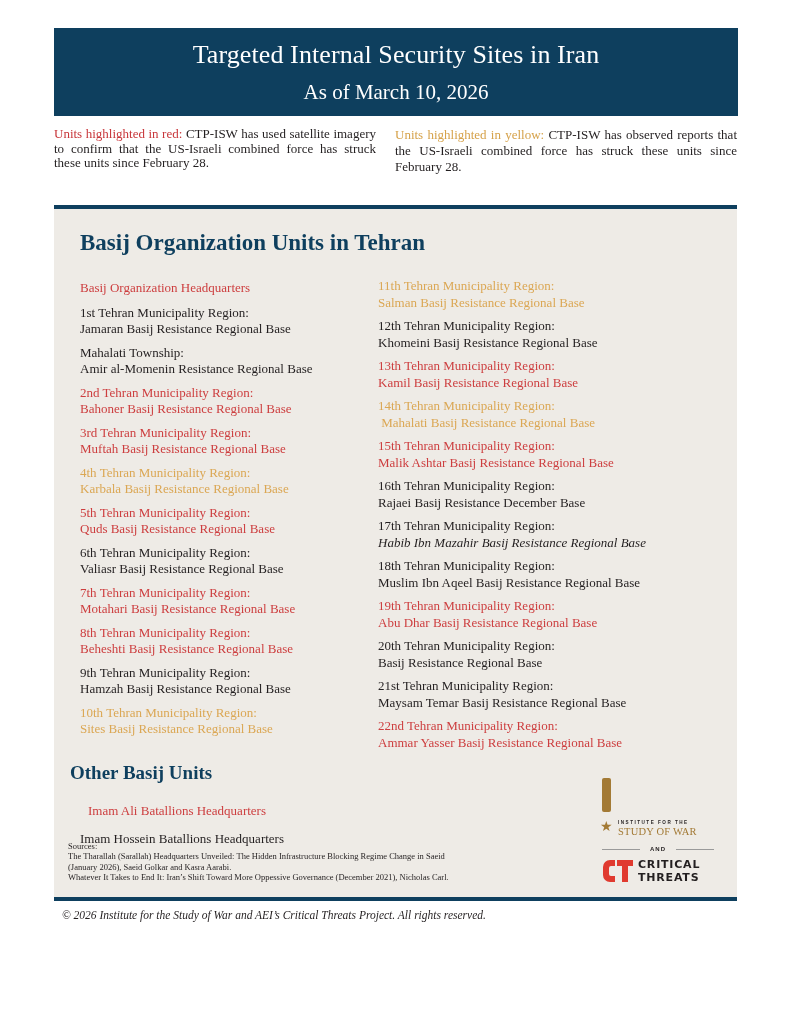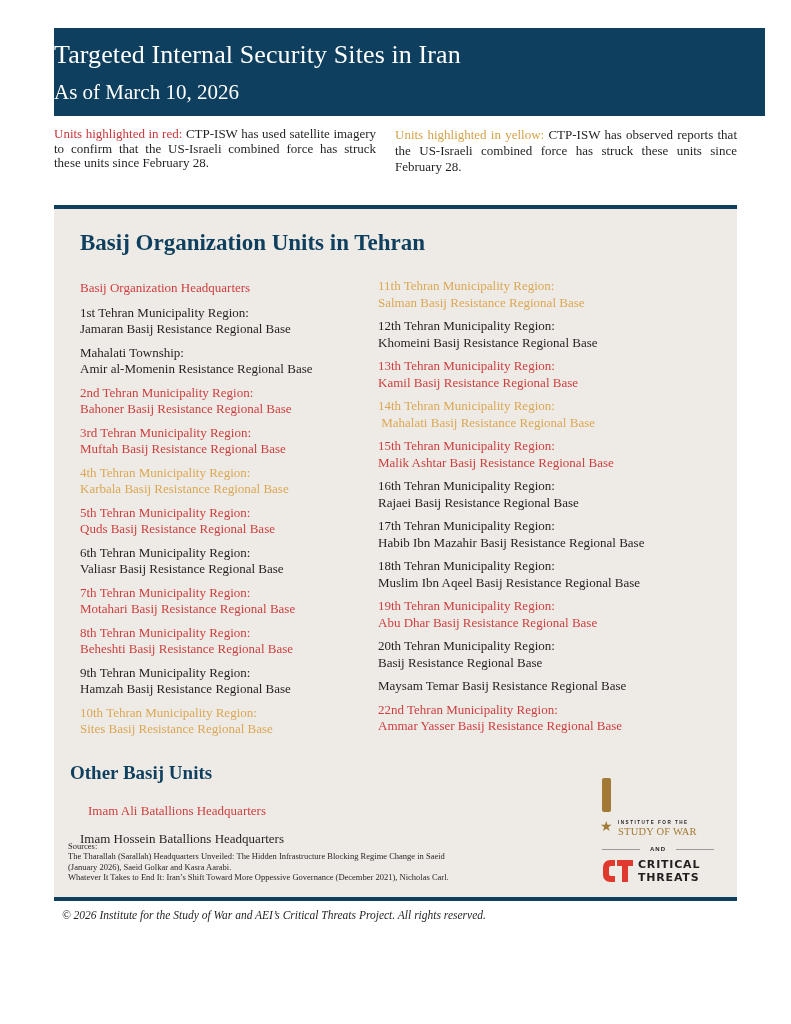--- a/index.html
+++ b/index.html
@@ -2,21 +2,21 @@
 <html><head>
 <meta charset="utf-8">
 <style>
   html, body { margin:0; padding:0; }
   body {
     width:791px; height:1024px; background:#ffffff; position:relative; overflow:hidden;
     font-family:"Liberation Serif", "DejaVu Serif", serif; color:#231f20;
   }
   .header {
     position:absolute; left:54px; top:28px; width:684px; height:88px;
-    background:#0e3f5e; color:#ffffff; padding-left:27px;
+    background:#0e3f5e; color:#ffffff; text-align:center;
   }
   .header .title { position:absolute; left:0; right:0; top:12px; font-size:26px; line-height:30px; letter-spacing:0.1px; }
   .header .subtitle { position:absolute; left:0; right:0; top:51px; font-size:21px; line-height:26px; }
 
   .legend { position:absolute; top:127px; font-size:13px; line-height:14.5px; text-align:justify; }
   .legend.red { left:54px; width:322px; }
   .legend.yellow { left:395px; width:342px; line-height:16px; }
   .legend .lbl-red { color:#c8363a; }
   .legend .lbl-yellow { color:#d6a24a; }
 
@@ -146,39 +146,40 @@
       <div class="unit yellow">
         <div>14th Tehran Municipality Region:</div>
         <div style="white-space: pre;"> Mahalati Basij Resistance Regional Base</div>
       </div>
       <div class="unit red">
         <div>15th Tehran Municipality Region:</div>
         <div style="white-space: pre;">Malik Ashtar Basij Resistance Regional Base</div>
       </div>
       <div class="unit black">
         <div>16th Tehran Municipality Region:</div>
-        <div style="white-space: pre;">Rajaei Basij Resistance Regional Base</div>
+        <div style="white-space: pre;">Rajaei Basij Resistance December Base</div>
       </div>
       <div class="unit black">
         <div>17th Tehran Municipality Region:</div>
-        <div style="white-space: pre;">Habib Ibn Mazahir Basij Resistance Regional Base</div>
+        <div style="white-space: pre; font-style: italic;">Habib Ibn Mazahir Basij Resistance Regional Base</div>
       </div>
       <div class="unit black">
         <div>18th Tehran Municipality Region:</div>
         <div style="white-space: pre;">Muslim Ibn Aqeel Basij Resistance Regional Base</div>
       </div>
       <div class="unit red">
         <div>19th Tehran Municipality Region:</div>
         <div style="white-space: pre;">Abu Dhar Basij Resistance Regional Base</div>
       </div>
       <div class="unit black">
         <div>20th Tehran Municipality Region:</div>
         <div style="white-space: pre;">Basij Resistance Regional Base</div>
       </div>
       <div class="unit black">
+        <div>21st Tehran Municipality Region:</div>
         <div style="white-space: pre;">Maysam Temar Basij Resistance Regional Base</div>
       </div>
       <div class="unit red">
         <div>22nd Tehran Municipality Region:</div>
         <div style="white-space: pre;">Ammar Yasser Basij Resistance Regional Base</div>
       </div>
     </div>
 
   <div class="other-title">Other Basij Units</div>
   <div class="other-list">

